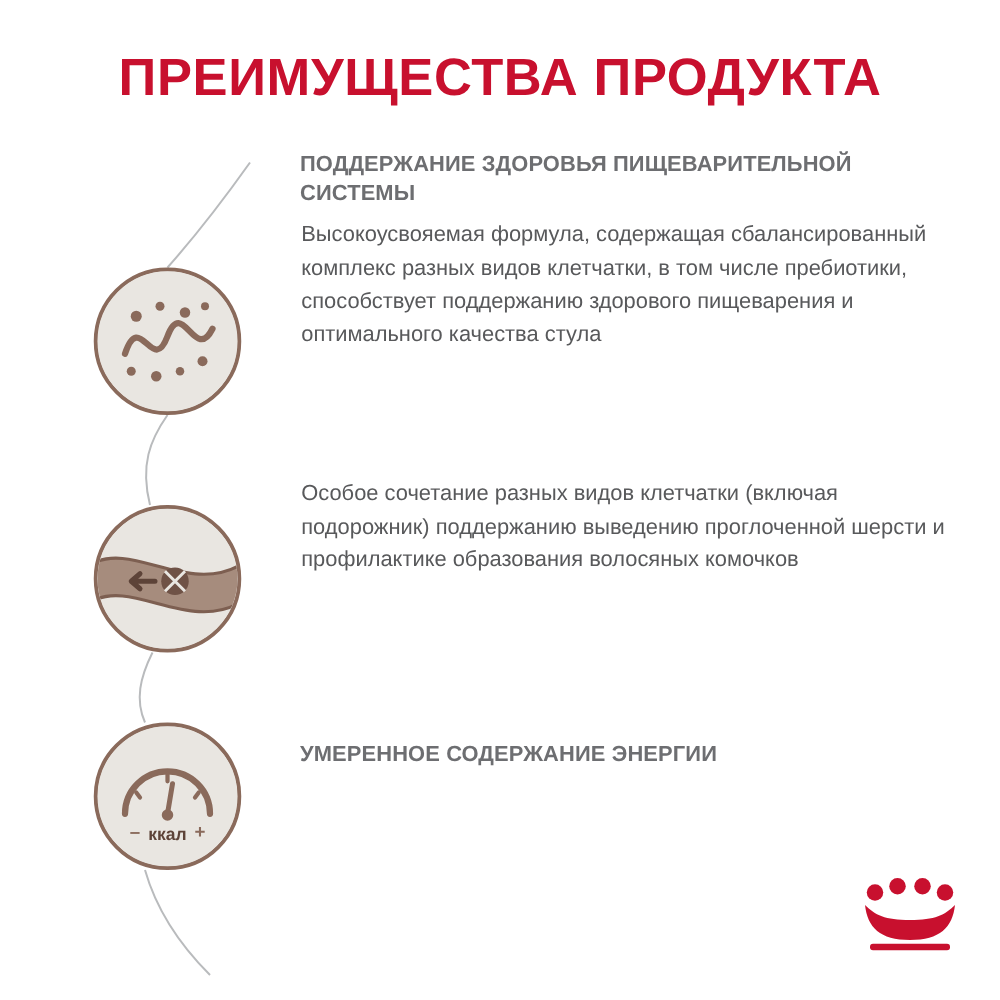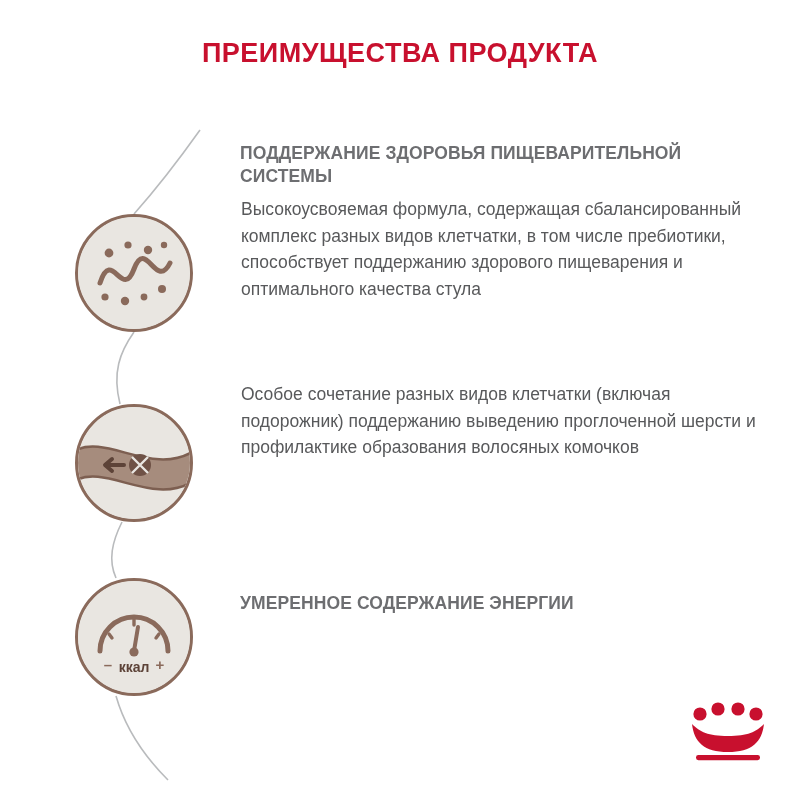--- a/index.html
+++ b/index.html
@@ -23,21 +23,21 @@
   }
 
   
   .title {
     position: absolute;
     top: 38px;
     left: 0;
     width: 800px;
     text-align: center;
     color: #c8102e;
-    font-size: 27px;
+    font-size: 42px;
     font-weight: bold;
     letter-spacing: 0.5px;
     white-space: nowrap;
   }
 
   
   .connector {
     position: absolute;
     left: 0;
     top: 0;
@@ -62,21 +62,21 @@
   .icon-badge.b3 { left: 75px; top: 578px; }
 
   .icon-badge svg { display: block; }
 
   
   .block {
     position: absolute;
     left: 240px;
     width: 520px;
   }
-  .block.k1 { top: 142px; }
+  .block.k1 { top: 120px; }
   .block.k2 { top: 380px; }
   .block.k3 { top: 592px; }
 
   .block h3 {
     margin: 0 0 8px 0;
     color: #6d6e71;
     font-size: 17.5px;
     font-weight: bold;
     line-height: 1.32;
     letter-spacing: 0.1px;

